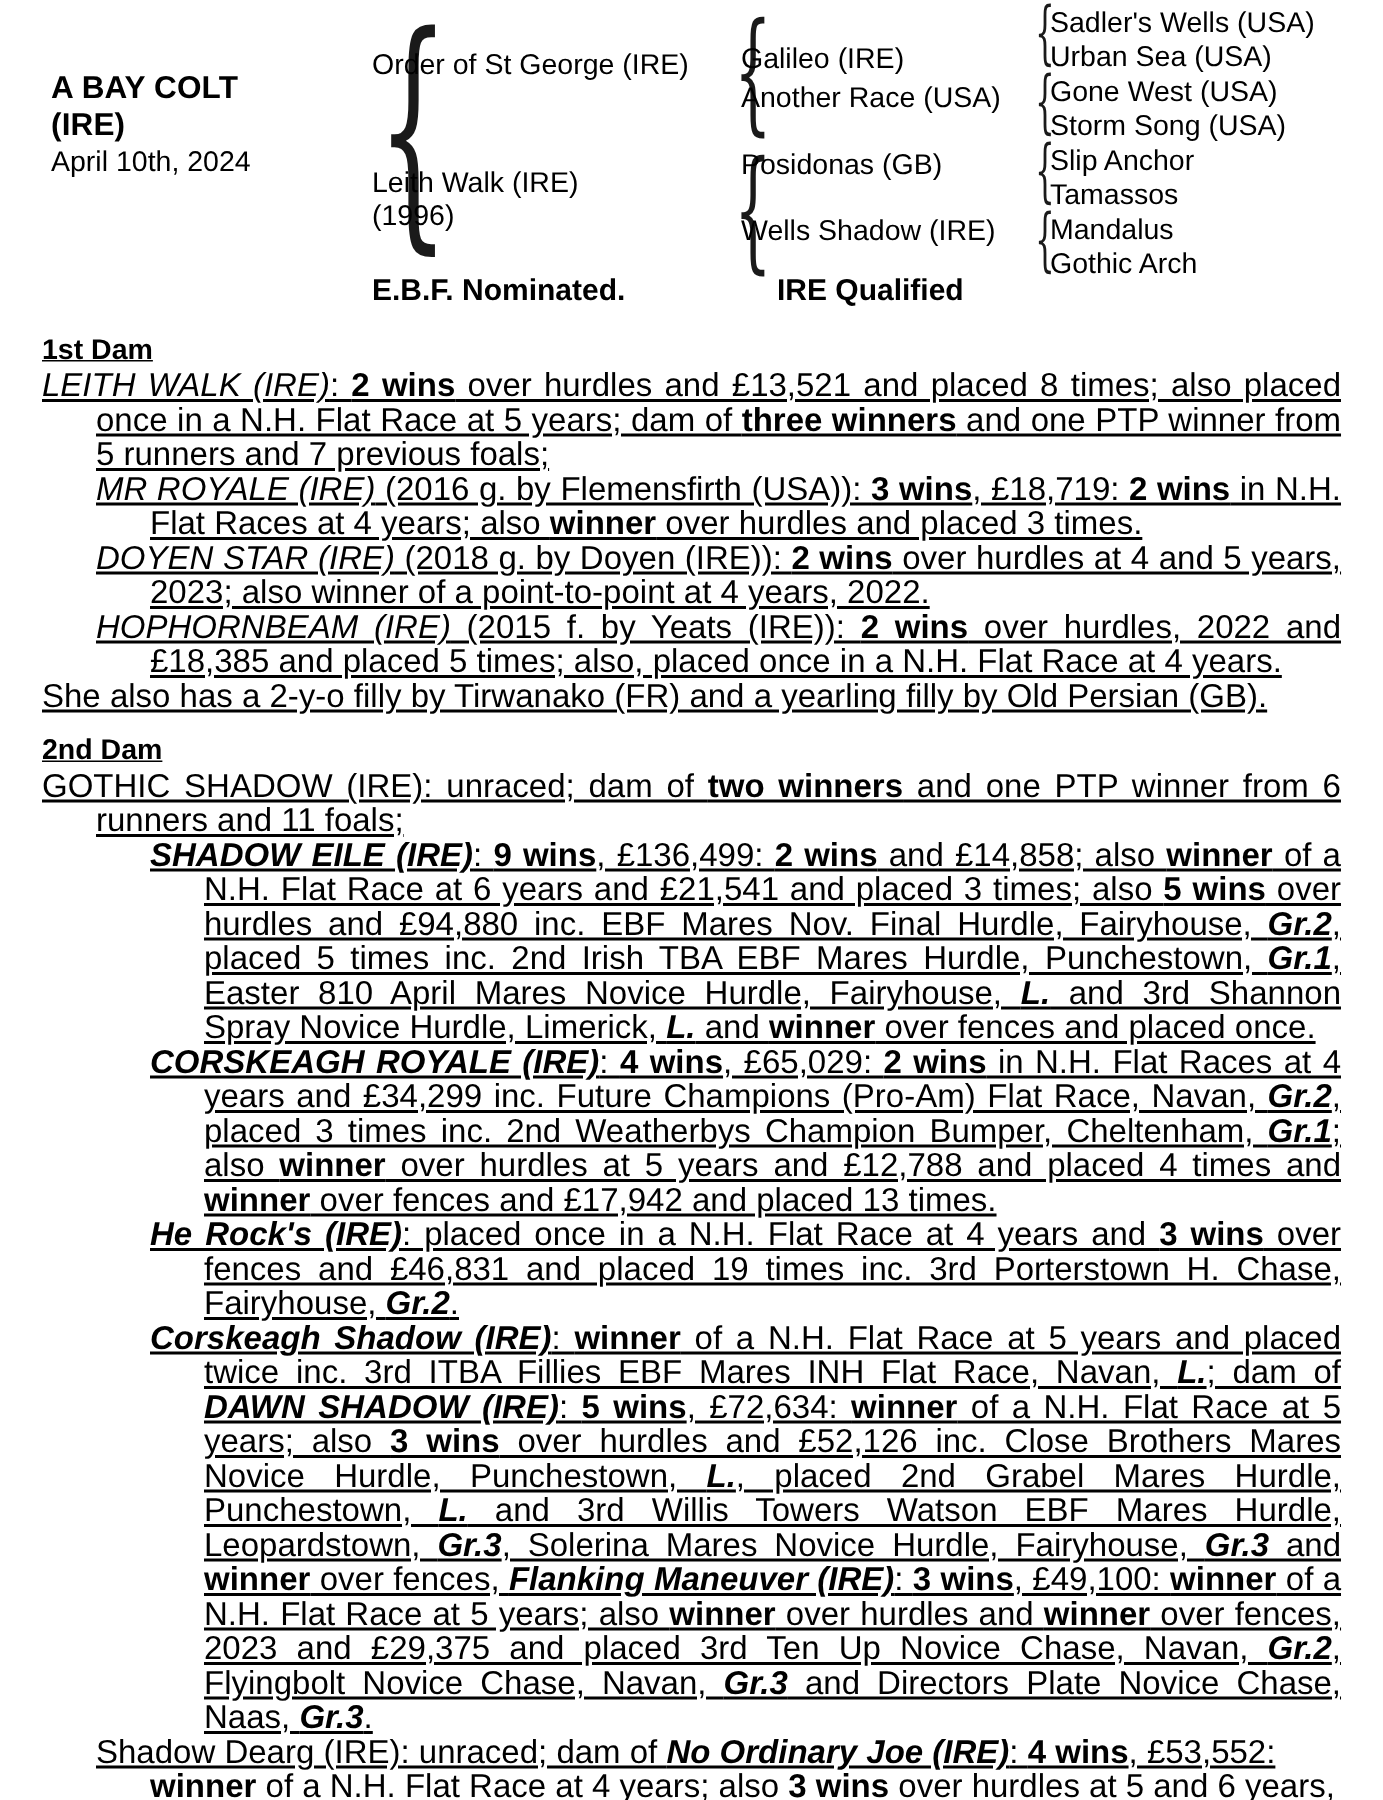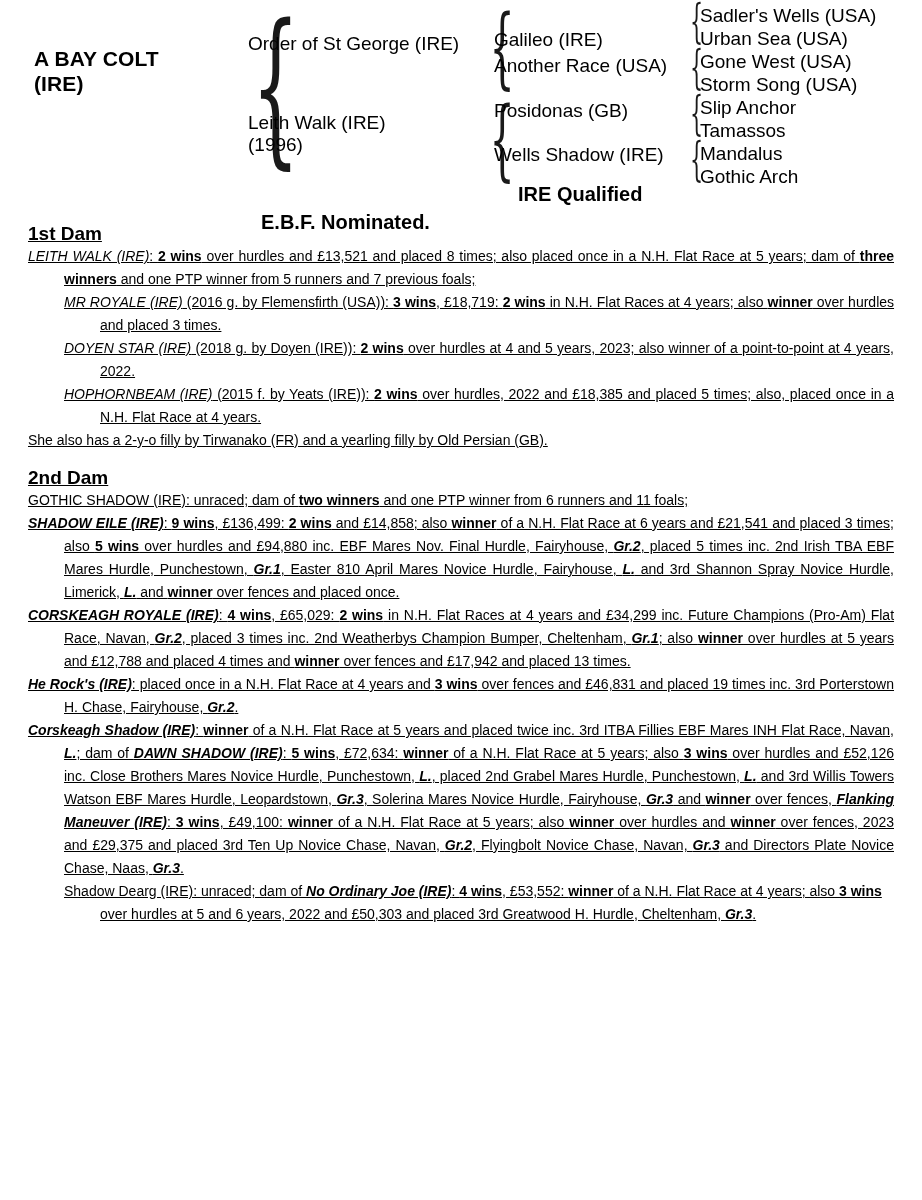--- a/index.html
+++ b/index.html
@@ -86,21 +86,21 @@
   
   .ebf-line {
     position: absolute;
     top: 183px;
     left: 0;
     width: 922px;
     height: 28px;
     font-size: 20px;
     font-weight: bold;
   }
-  .ebf-nominated { position:absolute; left: 261px; top: 0; margin-top: 28px; }
+  .ebf-nominated { position:absolute; left: 248px; top: 0; }
   .ebf-qualified { position:absolute; left: 518px; top: 0; }
 
   
   .body-text {
     position: absolute;
     top: 222px;
     left: 28px;
     width: 866px;
     text-decoration: underline;
   }
@@ -110,50 +110,51 @@
     font-weight: bold;
     line-height: 23px;
     margin: 0;
     padding: 0;
   }
   .spacer-sm { height: 14px; }
 
   p.entry {
     margin: 0;
     padding: 0;
-    font-size: 14px;
+    font-size: 22px;
     line-height: 23px;
     text-align: justify;
     text-justify: inter-word;
     -webkit-hyphens: none;
     hyphens: none;
   }
   
   p.lvl0 { margin-left: 0px;  text-indent: 0; padding-left: 36px; text-indent: -36px; }
   p.lvl1 { margin-left: 36px; padding-left: 36px; text-indent: -36px; }
-  p.lvl2 { padding-left: 36px; text-indent: -36px; }
+  p.lvl2 { margin-left: 72px; padding-left: 36px; text-indent: -36px; }
   p.flat { margin-left: 0; padding-left: 0; text-indent: 0; }
 
   p.entry:last-child { text-align: left; }
 
   b   { font-weight: bold; }
   .name-it  { font-style: italic; }
   .name-bi  { font-weight: bold; font-style: italic; }
   .grade    { font-weight: bold; font-style: italic; }
 </style>
 </head>
 <body>
 
 <div class="pedigree">
 
   <div class="subject-block">
     <div class="subject-name">
       <span>A BAY COLT</span>
     </div>
     <div class="subject-name">(IRE)</div>
+    <div class="subject-dob">April 10th, 2024</div>
   </div>
 
   <div class="brace" style="left:222px; top:2px; font-size:168px; transform: scaleX(0.45);">{</div>
 
   <div class="gen g1 g1a">
     <span class="gen-label">Order of St George (IRE)</span>
   </div>
   <div class="gen g1 g1b">
     <span class="gen-label">Leith Walk (IRE)</span>
     <span class="second">(1996)</span>

